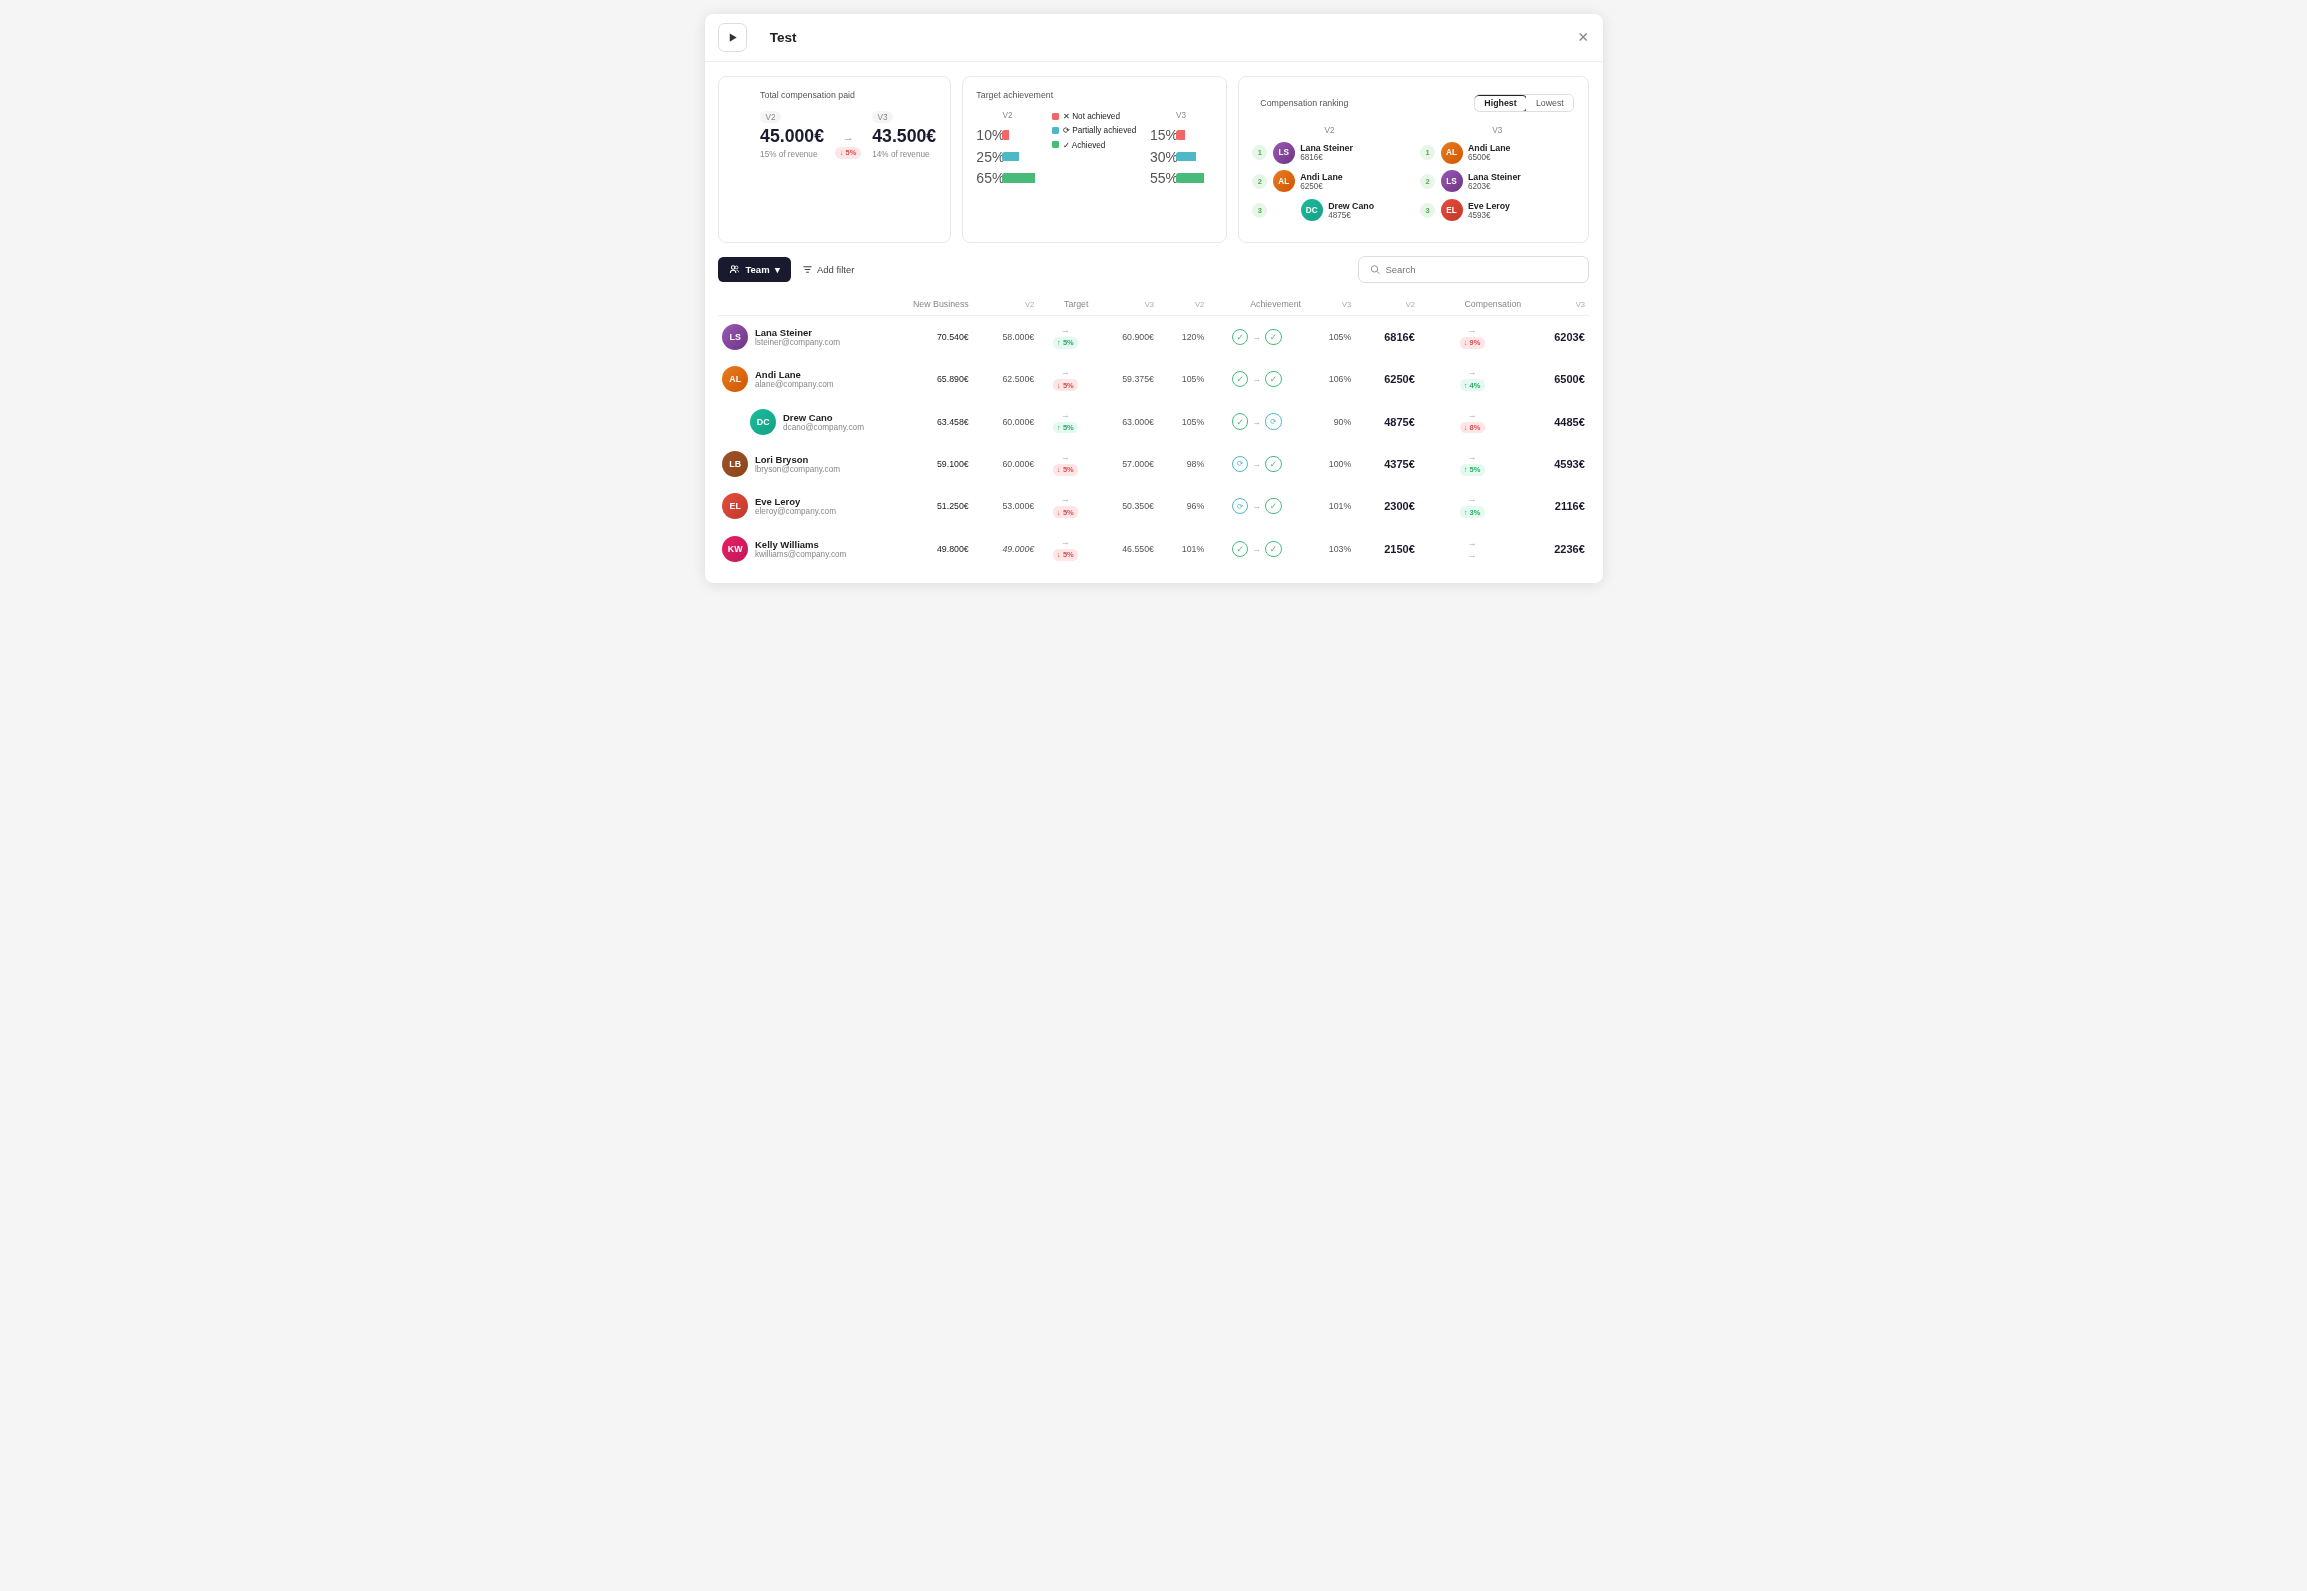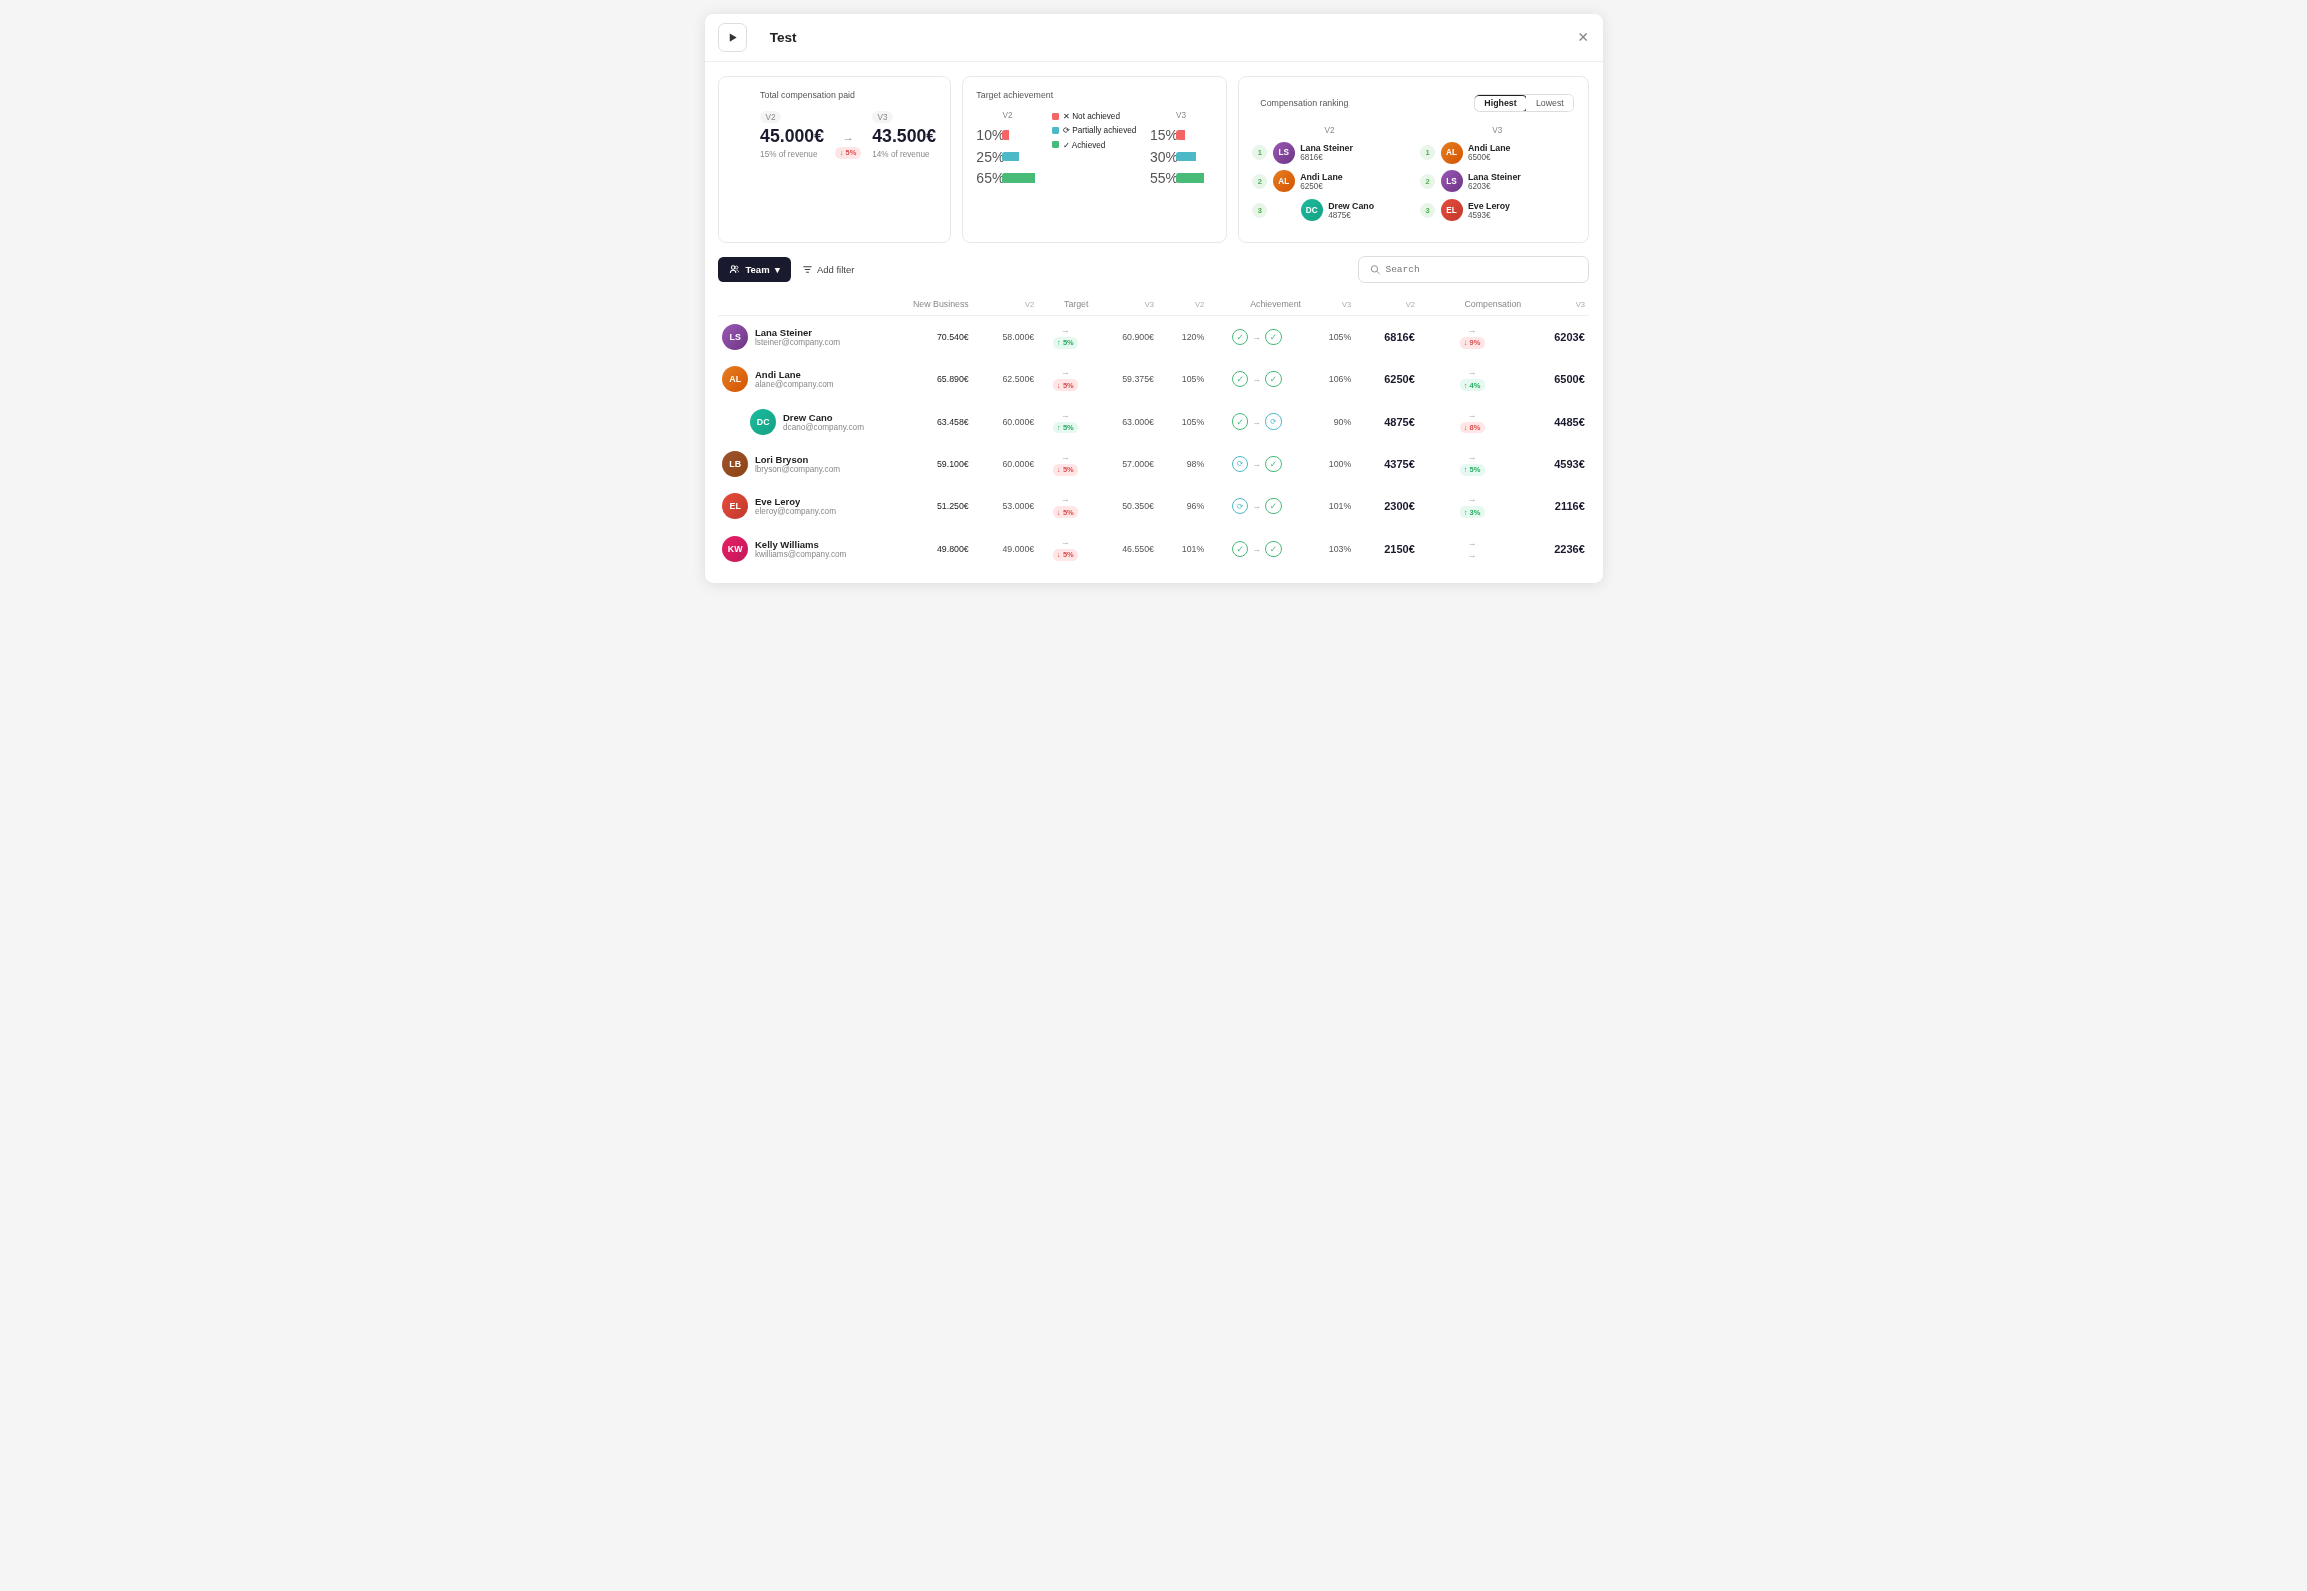--- a/index.html
+++ b/index.html
@@ -58,21 +58,21 @@
     .rank-avatar { width: 22px; height: 22px; border-radius: 50%; background: #ddd; overflow: hidden; display: flex; align-items: center; justify-content: center; font-size: 8.2px; font-weight: 600; color: #fff; }
     .rank-info { flex: 1; }
     .rank-name { font-size: 8.8px; font-weight: 600; }
     .rank-amount { font-size: 8.2px; color: #555; }
 
     
     .filters-row { display: flex; align-items: center; justify-content: space-between; padding: 0 13.6px 11px; }
     .team-btn { background: #1a1a2e; color: #fff; border: none; border-radius: 5.4px; padding: 6.8px 11px; font-size: 9.5px; font-weight: 600; display: flex; align-items: center; gap: 5.4px; cursor: pointer; }
     .filter-btn { background: none; border: none; color: #444; font-size: 9.5px; display: flex; align-items: center; gap: 4.1px; cursor: pointer; margin-left: 11px; }
     .search-box { display: flex; align-items: center; gap: 5.4px; border: 1px solid #ddd; border-radius: 6.8px; padding: 6.8px 11px; width: 231px; background: #fff; }
-    .search-input { border: none; outline: none; font-size: 9.5px; color: #888; width: 100%; background: transparent; font-family: Liberation Mono, monospace; }
+    .search-input { border: none; outline: none; font-size: 9.5px; color: #888; width: 100%; background: transparent; }
 
     
     .table-wrapper { padding: 0 13.6px 13.6px; overflow-x: auto; }
     table { width: 100%; border-collapse: separate; border-spacing: 0; }
     thead th { font-size: 8.2px; color: #888; font-weight: 500; padding: 5.4px 4.1px; border-bottom: 0.7px solid #eee; }
     thead th.version-v2 { color: #aaa; font-size: 7.5px; }
     thead th.version-v3 { color: #aaa; font-size: 7.5px; }
     tbody tr { border-bottom: 0.7px solid #f0f0f0; }
     tbody tr:last-child { border-bottom: none; }
     tbody td { padding: 8.2px 4.1px; vertical-align: middle; }
@@ -531,21 +531,21 @@
     <td>
       <div class="person-cell">
         <div class="person-avatar av-pink">KW</div>
         <div>
           <div class="person-name">Kelly Williams</div>
           <div class="person-email">kwilliams@company.com</div>
         </div>
       </div>
     </td>
     <td class="num-cell">49.800€</td>
-    <td class="num-cell" style="color:#555;">49.000€</td>
+    <td class="num-cell" style="color:#555;font-style:italic;">49.000€</td>
     <td class="num-cell">
       <div class="arrow-change">
         <span class="small-arrow">→</span>
         <span class="badge-down">↓ 5%</span>
       </div>
     </td>
     <td class="num-cell" style="color:#555;">46.550€</td>
     <td class="num-cell" style="color:#555;">101%</td>
     <td class="num-cell" style="text-align:center;">
       <div style="display:flex;align-items:center;justify-content:center;gap:4.1px;">

